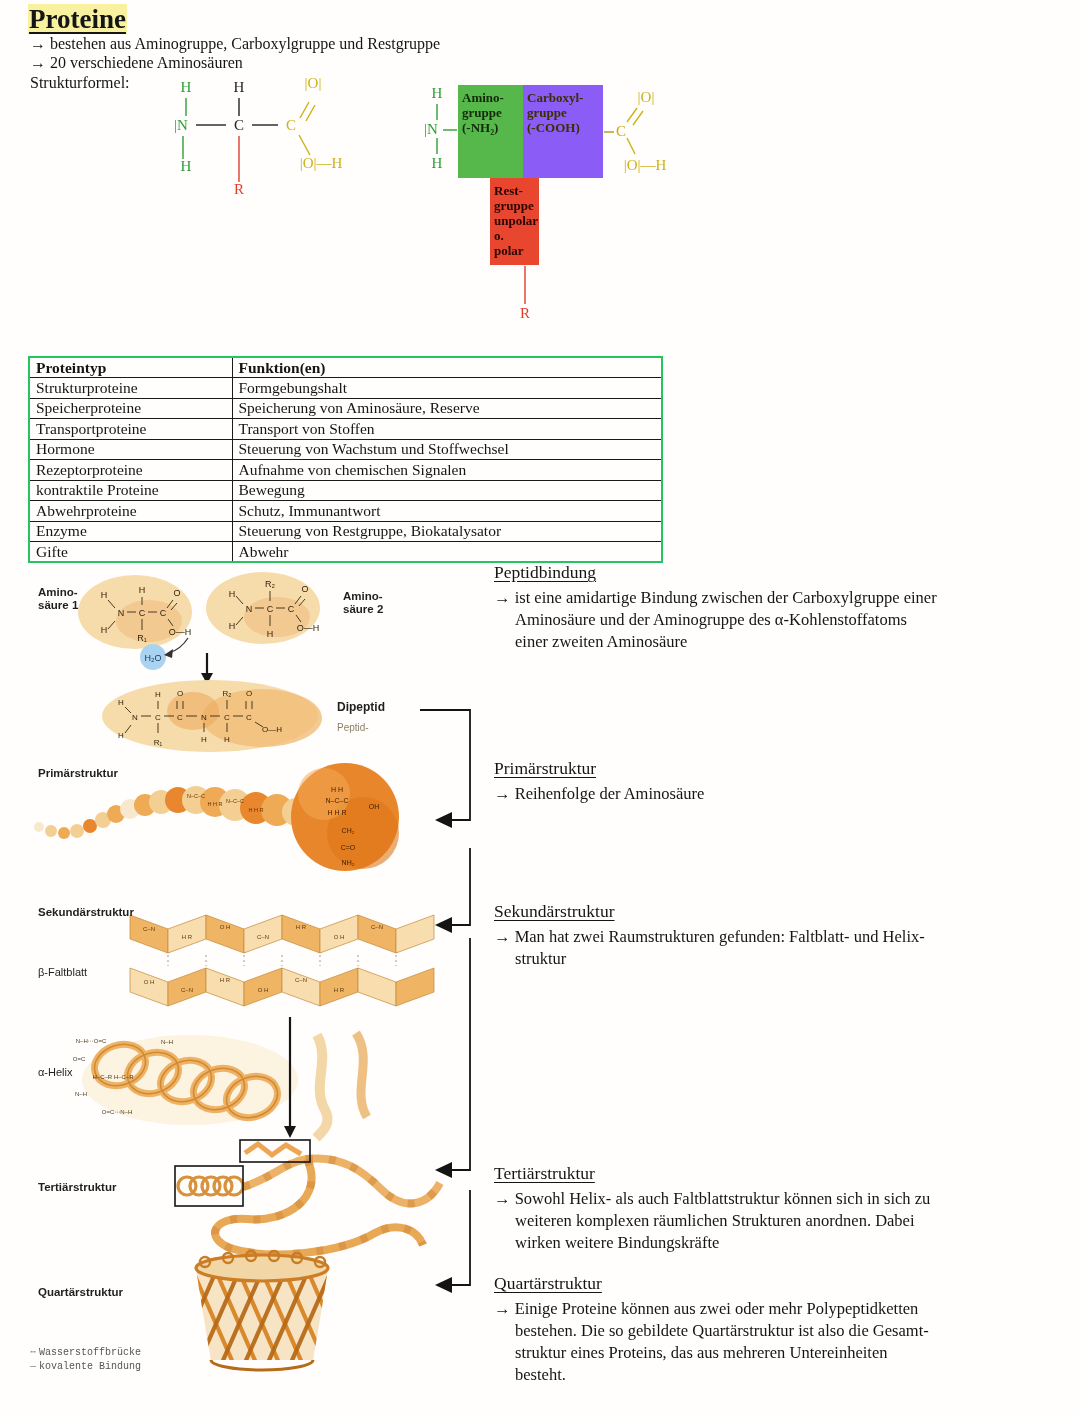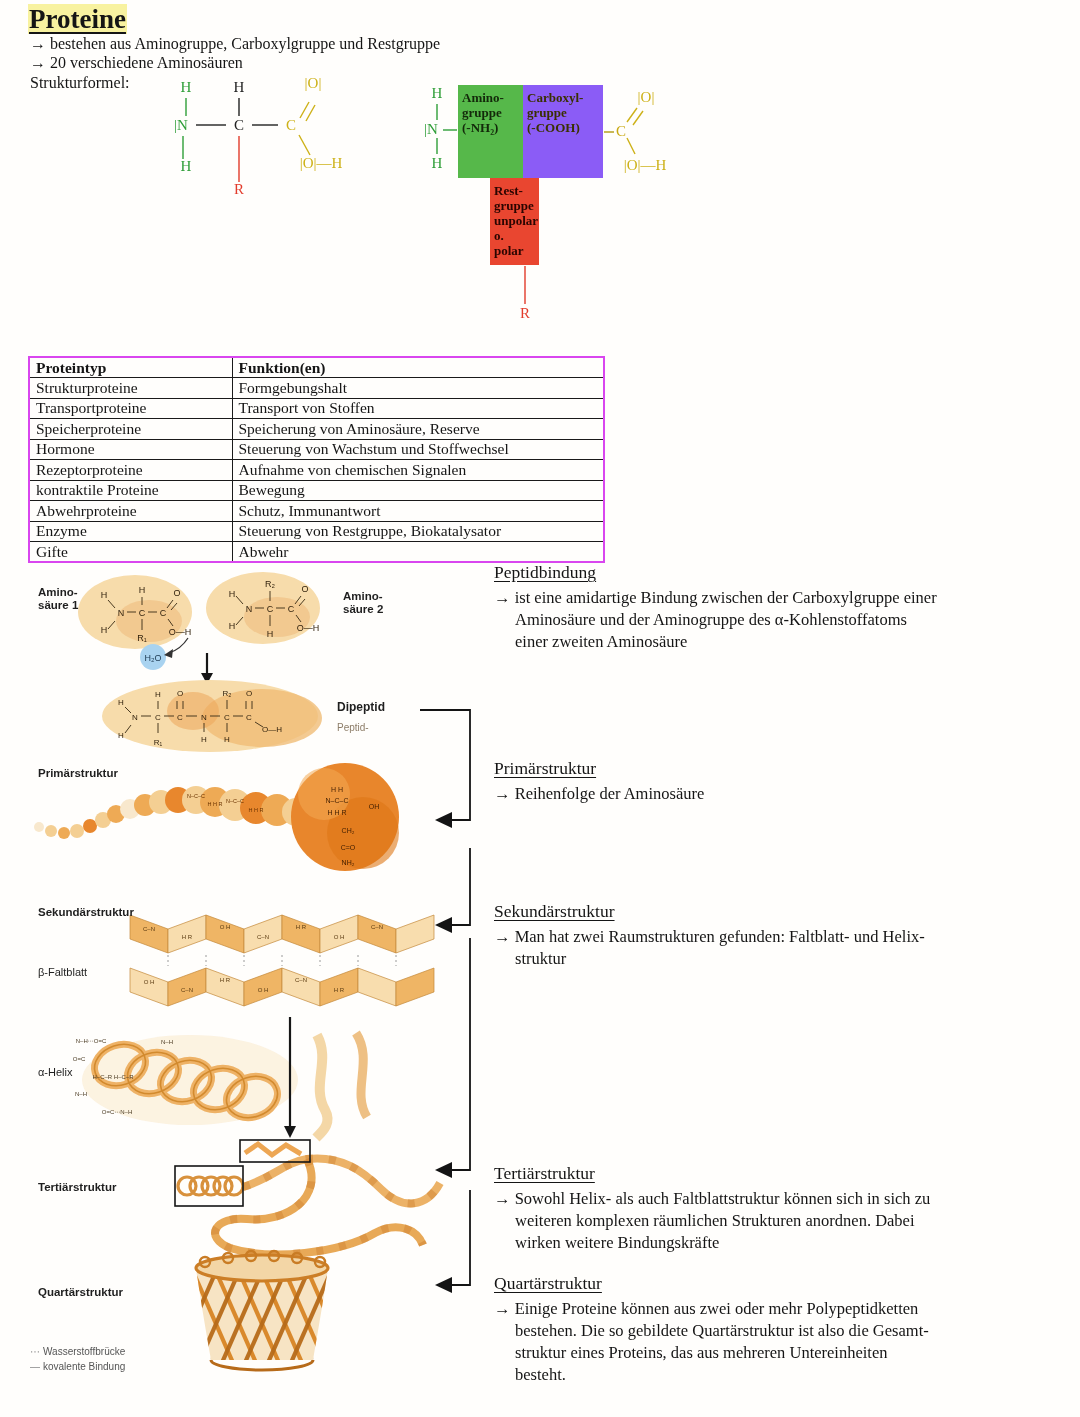--- a/index.html
+++ b/index.html
@@ -14,32 +14,32 @@
   #intro1 { top:35px; } #intro2 { top:54px; } #sflabel { top:74px; }
 
   #formula text, #groupsvg text { font-size:15px; text-anchor:middle; font-family:"Liberation Serif",serif; }
 
   #groupdiag { left:415px; top:80px; width:285px; height:245px; }
   .groupbox { position:absolute; font-size:13px; font-weight:bold; line-height:15px; padding:5px 4px; }
   #box-amino { left:43px; top:5px; width:65px; height:93px; background:#56b84a; color:#13290a; }
   #box-carboxyl { left:108px; top:5px; width:80px; height:93px; background:#8b5cf6; color:#3a3000; }
   #box-rest { left:75px; top:98px; width:49px; height:87px; background:#e94630; color:#2b0500; }
 
-  .ptable { position:absolute; left:28px; top:356px; border-collapse:collapse; font-size:15.5px; border:2px solid #d946ef; }
+  .ptable { position:absolute; left:28px; top:356px; border-collapse:collapse; font-size:15.5px; border:2px solid #22c55e; }
   .ptable th,.ptable td { border:1px solid #1a1a1a; text-align:left; padding:0 6px; height:20.5px; font-weight:normal; white-space:nowrap; }
   .ptable th { font-weight:bold; }
-  .ptable .c1 { width:203px; } .ptable .c2 { width:372px; }
+  .ptable .c1 { width:203px; } .ptable .c2 { width:430px; }
 
   #illu text { text-anchor:middle; font-family:"Liberation Sans","DejaVu Sans",sans-serif; }
   .t5{font-size:5.5px;} .t6{font-size:6px;} .t7{font-size:7px;} .t8{font-size:8px;} .t9{font-size:9px;}
 
   .dlabel { position:absolute; font-family:"Liberation Sans","DejaVu Sans",sans-serif; font-size:11.5px; font-weight:bold; color:#1f1f1f; line-height:12.5px; }
   .dlabel.reg { font-weight:normal; font-size:11px; }
   .caption { position:absolute; font-family:"Liberation Sans",sans-serif; font-size:10px; color:#8d7d68; }
-  .legend { position:absolute; font-family:Liberation Sans, sans-serif; font-size:10px; color:#555; white-space:nowrap; }
+  .legend { position:absolute; font-family:Liberation Mono, monospace; font-size:10px; color:#555; white-space:nowrap; }
   .legend .ls { color:#888; margin-right:3px; }
 
   .section { position:absolute; left:494px; width:580px; }
   .section h2 { font-size:17.5px; font-weight:normal; text-decoration:underline; text-underline-offset:3px; margin-bottom:4px; }
   .section .bl { font-size:16.5px; line-height:22px; white-space:nowrap; }
   .section .bl.cont { padding-left:21px; }
   #sec-peptid{top:562px;} #sec-primaer{top:758px;} #sec-sekundaer{top:901px;}
   #sec-tertiaer{top:1163px;} #sec-quartaer{top:1273px;}
 </style>
 </head>
@@ -121,26 +121,26 @@
     <tbody>
         <tr>
       <th class="c1">Proteintyp</th>
       <th class="c2">Funktion(en)</th>
     </tr>
     <tr>
           <td>Strukturproteine</td>
           <td>Formgebungshalt</td>
         </tr>
     <tr>
+          <td>Speicherproteine</td>
+          <td>Speicherung von Aminosäure, Reserve</td>
+        </tr>
+    <tr>
           <td>Transportproteine</td>
           <td>Transport von Stoffen</td>
-        </tr>
-    <tr>
-          <td>Speicherproteine</td>
-          <td>Speicherung von Aminosäure, Reserve</td>
         </tr>
     <tr>
           <td>Hormone</td>
           <td>Steuerung von Wachstum und Stoffwechsel</td>
         </tr>
     <tr>
           <td>Rezeptorproteine</td>
           <td>Aufnahme von chemischen Signalen</td>
         </tr>
     <tr>

